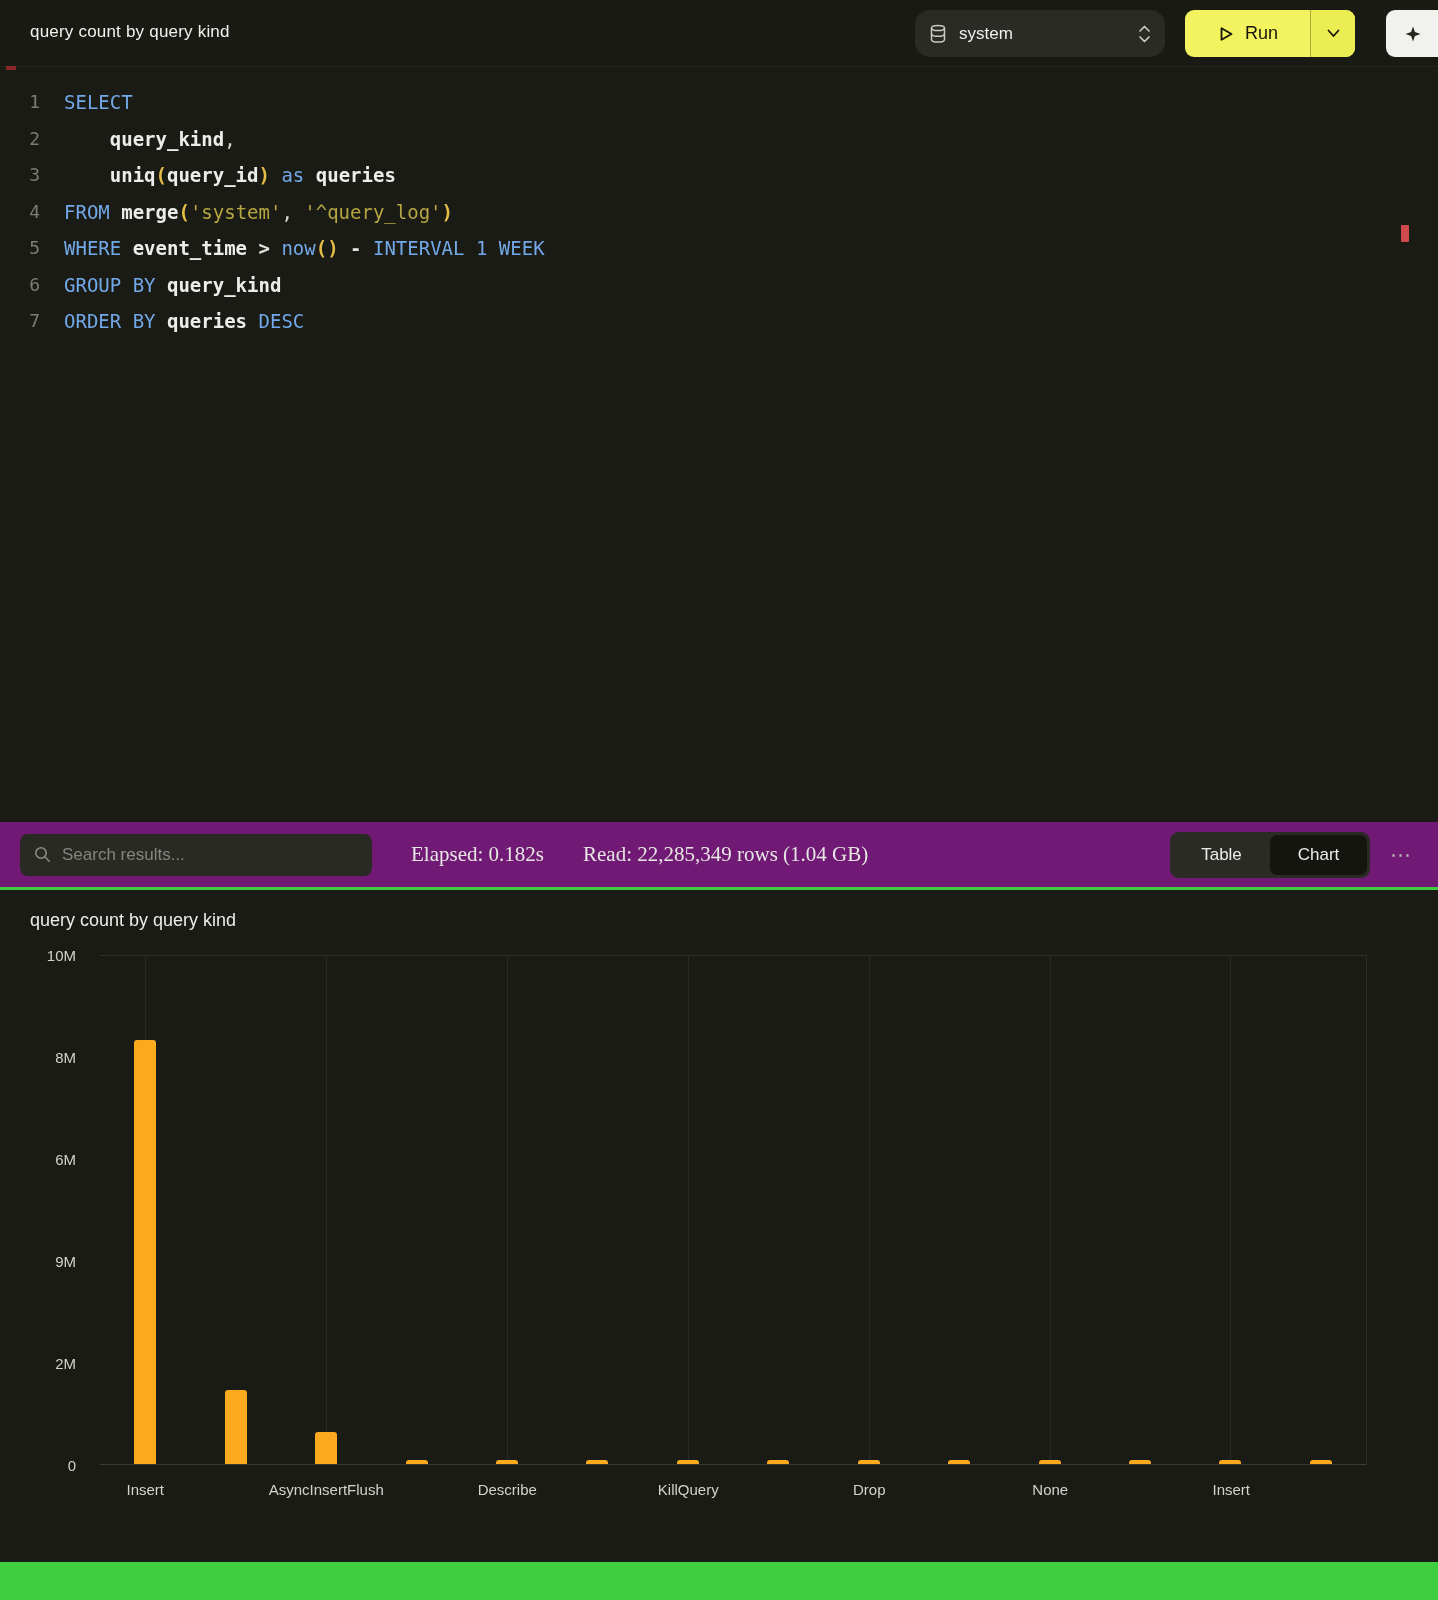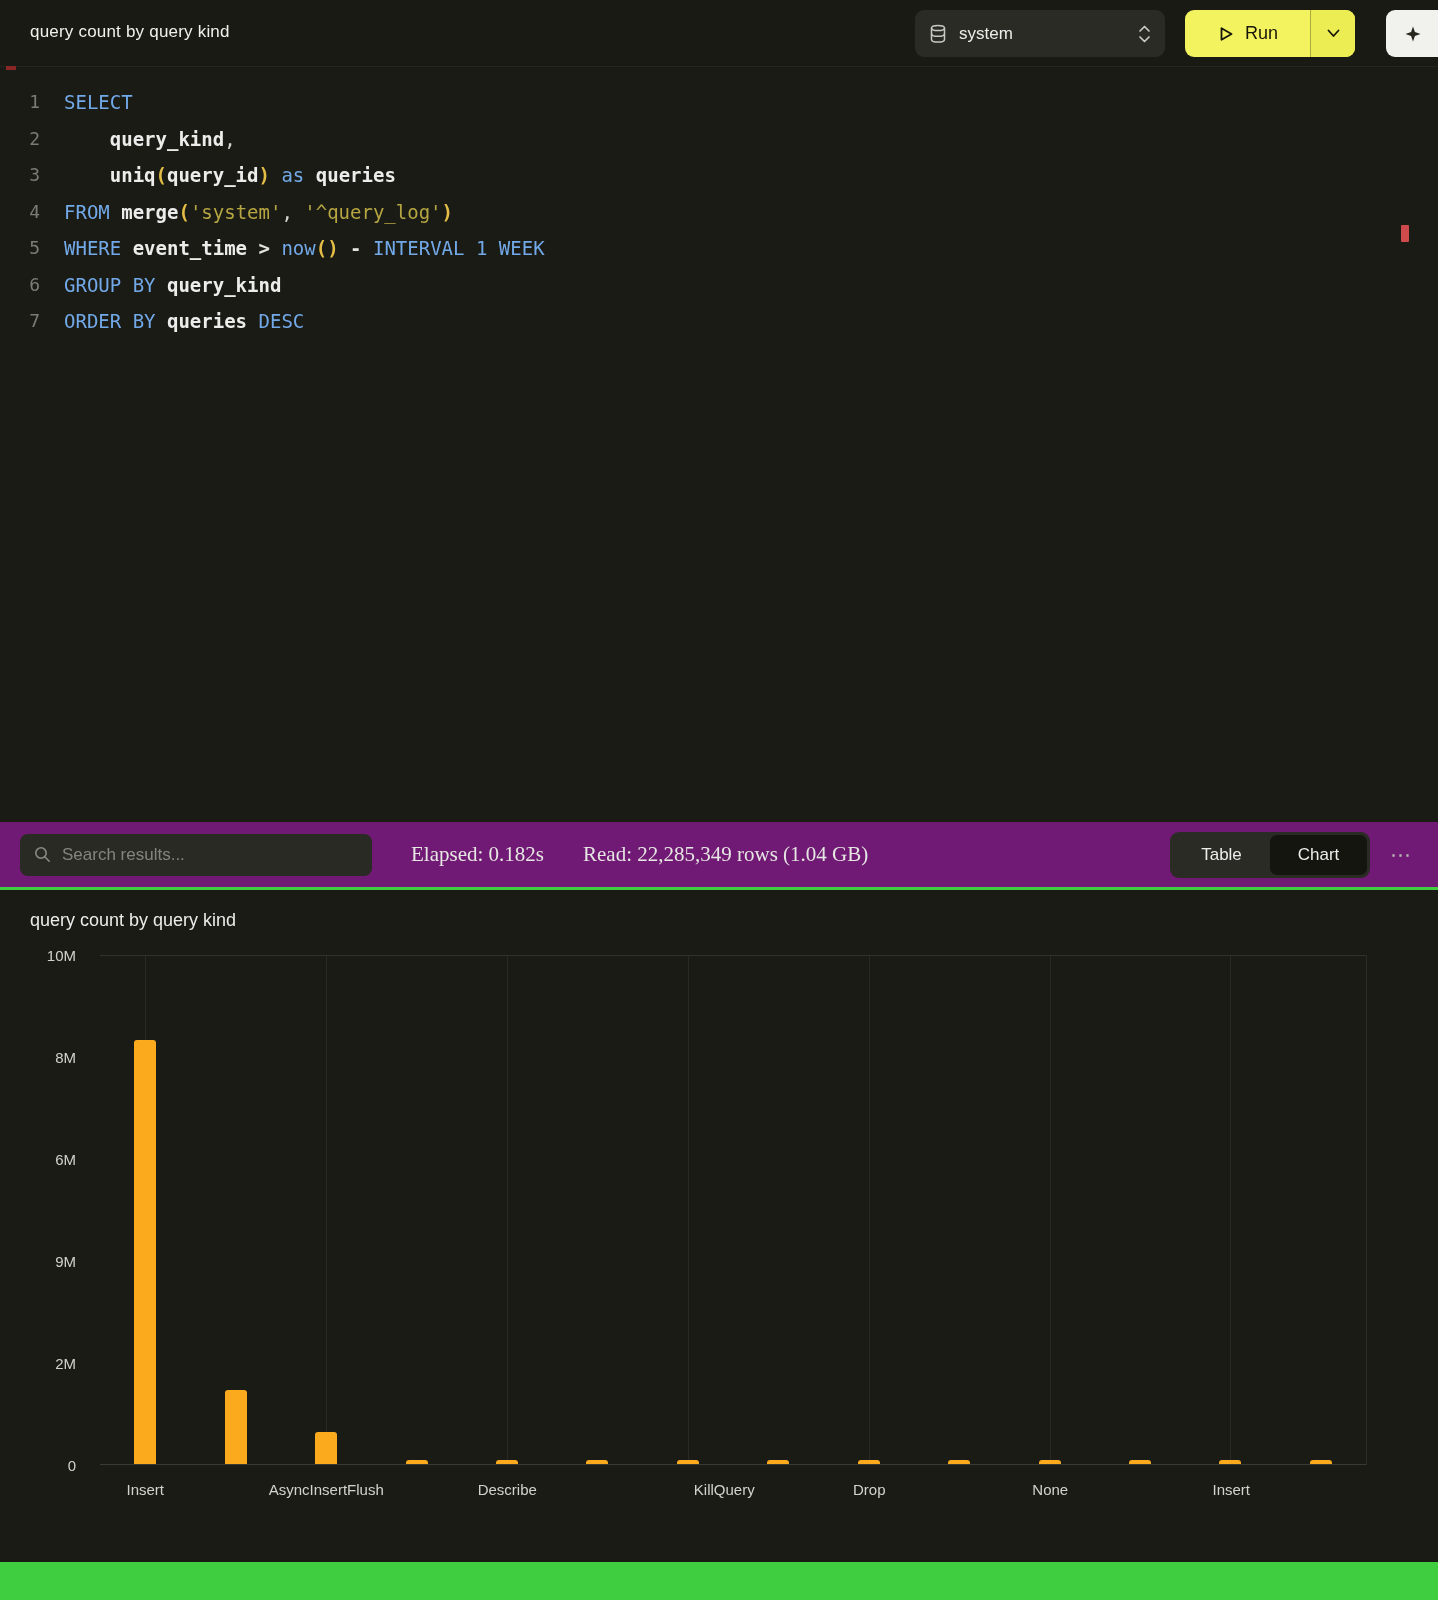--- a/index.html
+++ b/index.html
@@ -8,21 +8,21 @@
     background:#1b1b16;
     font-family:"Liberation Sans", sans-serif;
     color:#e8e8e4;
   }
 
   
   .topbar { position:relative; height:67px; background:#1a1a15; border-bottom:1px solid #26261f; }
   .topbar-title { position:absolute; left:30px; top:22px; font-size:17px; color:#f0f0ec; letter-spacing:.2px; }
   .db-select {
     position:absolute; left:915px; top:10px; width:250px; height:47px;
-    background:#2b2b26; border-radius:9px; display:flex; align-items:center;
+    background:#2b2b26; border-radius:15px; display:flex; align-items:center;
     padding:0 14px; gap:12px; cursor:pointer;
   }
   .db-select .value { flex:1; font-size:17px; color:#ececea; }
   .run-btn {
     position:absolute; left:1185px; top:10px; width:170px; height:47px;
     background:#f2f35f; border-radius:9px; display:flex; align-items:stretch; overflow:hidden; cursor:pointer;
   }
   .run-main { flex:1; display:flex; align-items:center; justify-content:center; gap:10px; }
   .run-main .label { font-size:18px; color:#16160a; font-weight:500; }
   .run-caret {
@@ -232,20 +232,20 @@
       <div class="bar" style="left: calc(67.8571% - 11px); height: 4px; background: rgb(252, 170, 29);"></div>
       <div class="bar" style="left: calc(75% - 11px); height: 4px; background: rgb(252, 170, 29);"></div>
       <div class="bar" style="left: calc(82.1429% - 11px); height: 4px; background: rgb(252, 170, 29);"></div>
       <div class="bar" style="left: calc(89.2857% - 11px); height: 4px; background: rgb(252, 170, 29);"></div>
       <div class="bar" style="left: calc(96.4286% - 11px); height: 4px; background: rgb(252, 170, 29);"></div>
     </div>
   <div class="x-axis">
       <div class="xlab" style="left: 3.57143%;">Insert</div>
       <div class="xlab" style="left: 17.8571%;">AsyncInsertFlush</div>
       <div class="xlab" style="left: 32.1429%;">Describe</div>
-      <div class="xlab" style="left: 46.4286%; margin-left: 36px;">KillQuery</div>
+      <div class="xlab" style="left: 46.4286%;">KillQuery</div>
       <div class="xlab" style="left: 60.7143%;">Drop</div>
       <div class="xlab" style="left: 75%;">None</div>
       <div class="xlab" style="left: 89.2857%;">Insert</div>
     </div>
 </div>
 
 <div class="green-footer"></div>
 
 </body></html>

